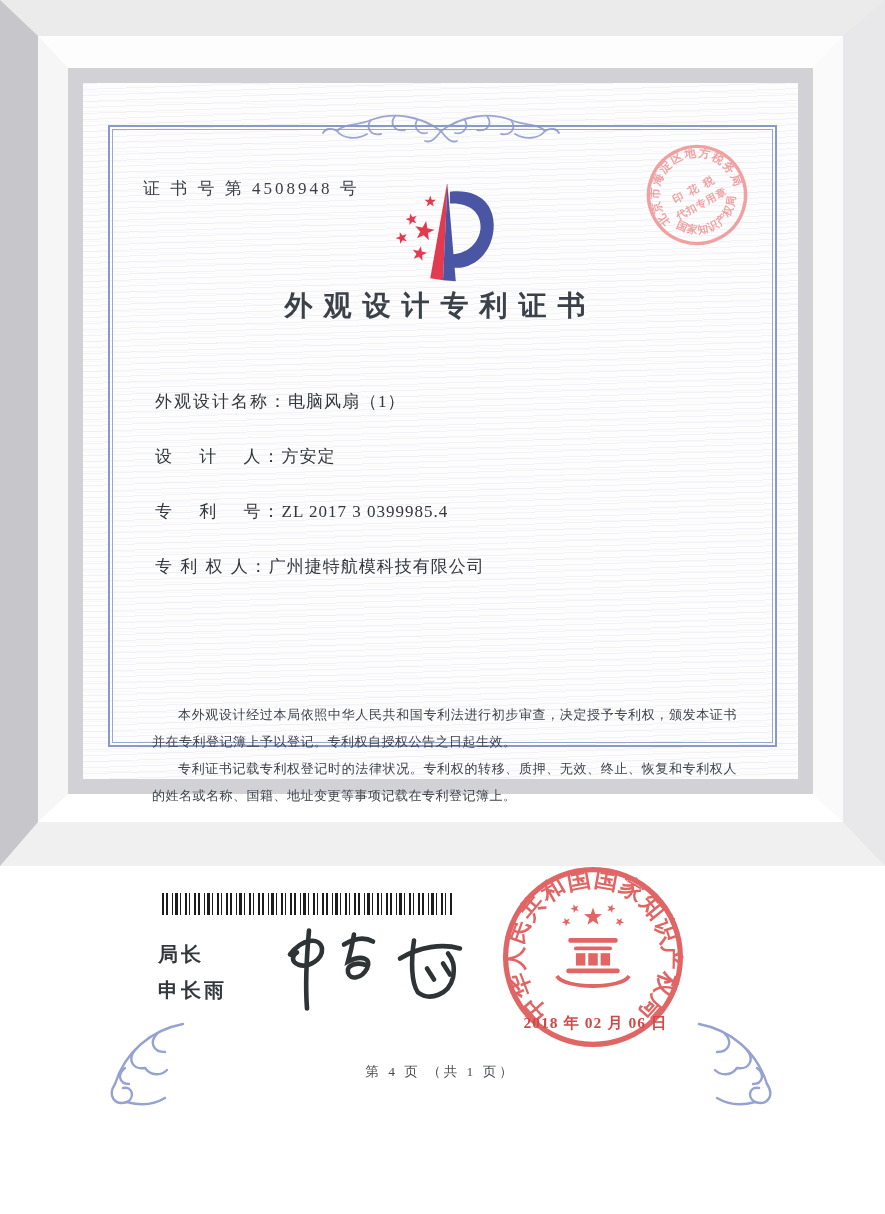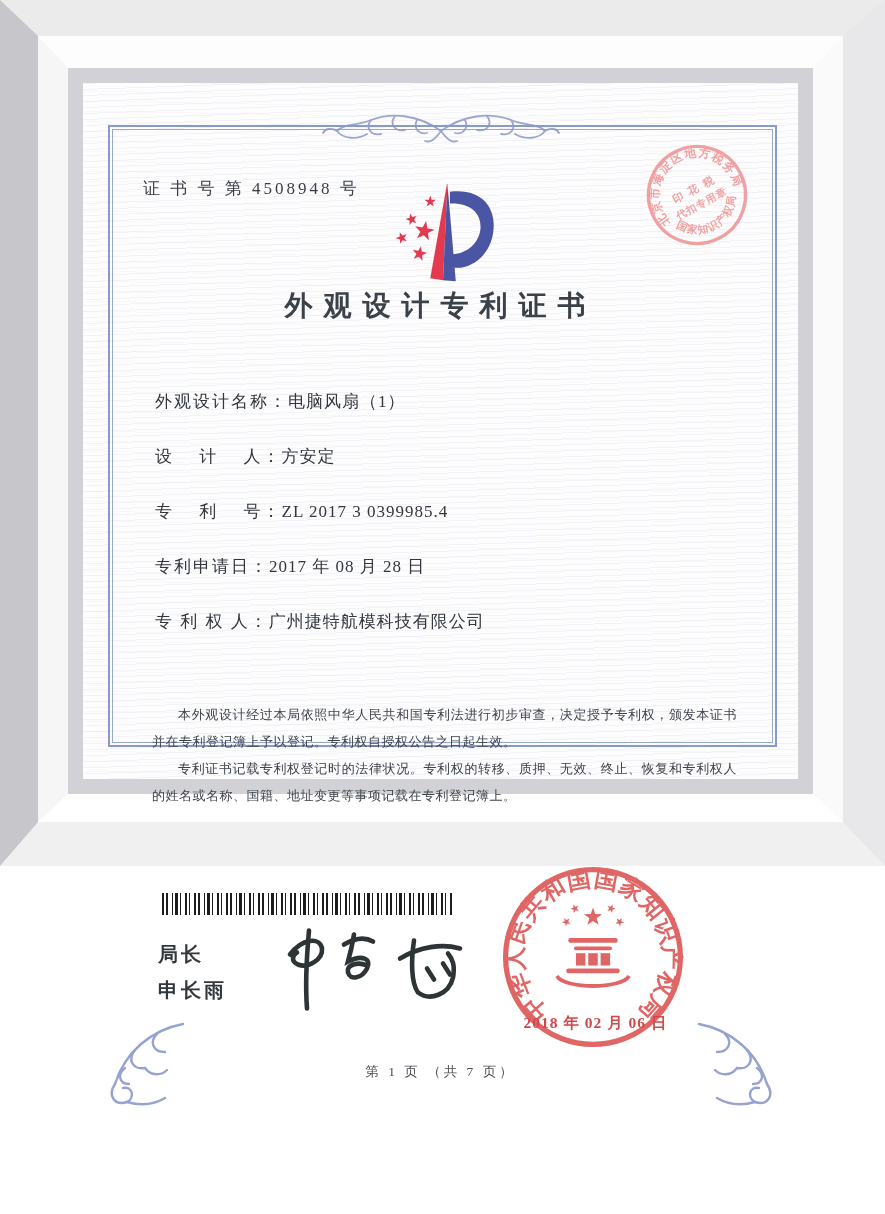--- a/index.html
+++ b/index.html
@@ -166,21 +166,20 @@
         <use href="#star" transform="translate(35,73) scale(0.78) rotate(12)"></use>
       </g>
     </svg>
 
     <div class="abs title">外观设计专利证书</div>
 
     <div class="abs fields">
       <div class="field-row"><span class="lbl">外观设计名称：</span><span>电脑风扇（1）</span></div>
       <div class="field-row"><span class="lbl">设　 计　 人：</span><span>方安定</span></div>
       <div class="field-row"><span class="lbl">专　 利　 号：</span><span>ZL 2017 3 0399985.4</span></div>
-      <div class="field-row"><span class="lbl">专利申请日：</span><span>2017 年 08 月 28 日</span></div>
       <div class="field-row"><span class="lbl">专 利 权 人：</span><span>广州捷特航模科技有限公司</span></div>
     </div>
 
     <div class="abs paragraphs">
       <div class="para">本外观设计经过本局依照中华人民共和国专利法进行初步审查，决定授予专利权，颁发本证书并在专利登记簿上予以登记。专利权自授权公告之日起生效。</div>
       <div class="para">专利证书记载专利权登记时的法律状况。专利权的转移、质押、无效、终止、恢复和专利权人的姓名或名称、国籍、地址变更等事项记载在专利登记簿上。</div>
     </div>
 
     <div class="abs barcode"></div>
 
@@ -237,18 +236,18 @@
           <textPath href="#taxTop" startOffset="50%" text-anchor="middle">北京市海淀区地方税务局</textPath>
         </text>
         <text font-size="11.5" letter-spacing="1" font-weight="600" font-family="Liberation Serif, serif">
           <textPath href="#taxBot" startOffset="50%" text-anchor="middle">国家知识产权局</textPath>
         </text>
         <text x="60" y="57" text-anchor="middle" font-size="11.5" letter-spacing="2" font-weight="700" font-family="Liberation Serif, serif">印 花 税</text>
         <text x="60" y="74" text-anchor="middle" font-size="11" letter-spacing="1" font-weight="700" font-family="Liberation Serif, serif">代扣专用章</text>
       </g>
     </svg>
 
-    <div class="abs footer">第 1 页 （共 7 页）</div>
+    <div class="abs footer">第 4 页 （共 1 页）</div>
 
    </div>
   </div>
  </div>
 </div>
 
 </body></html>

